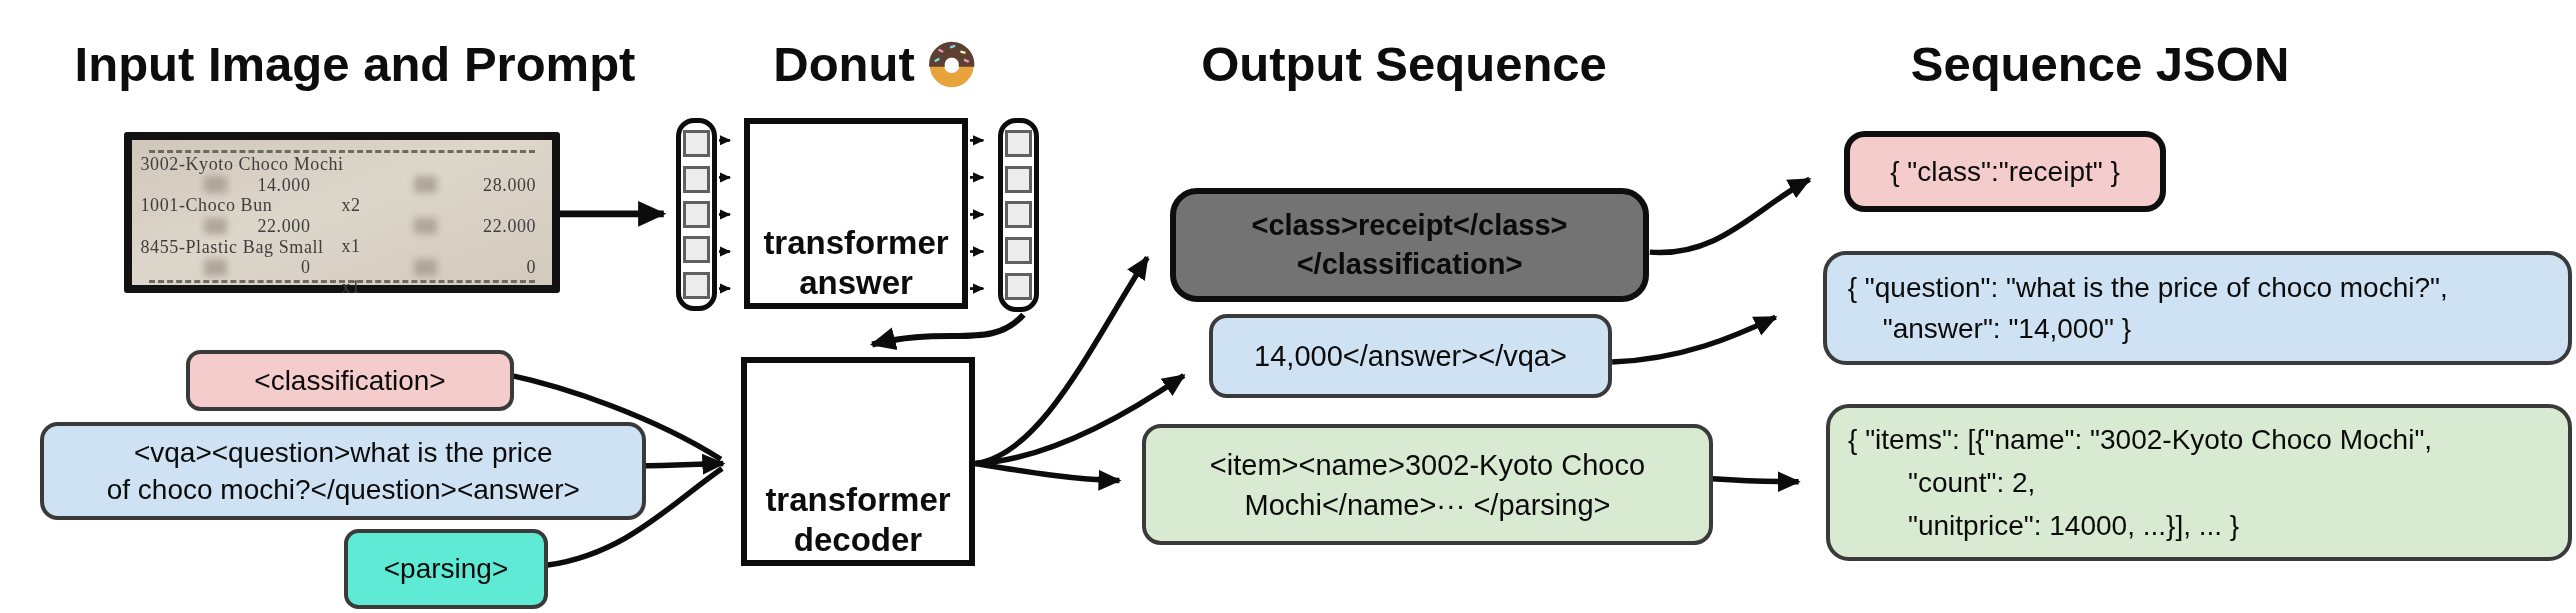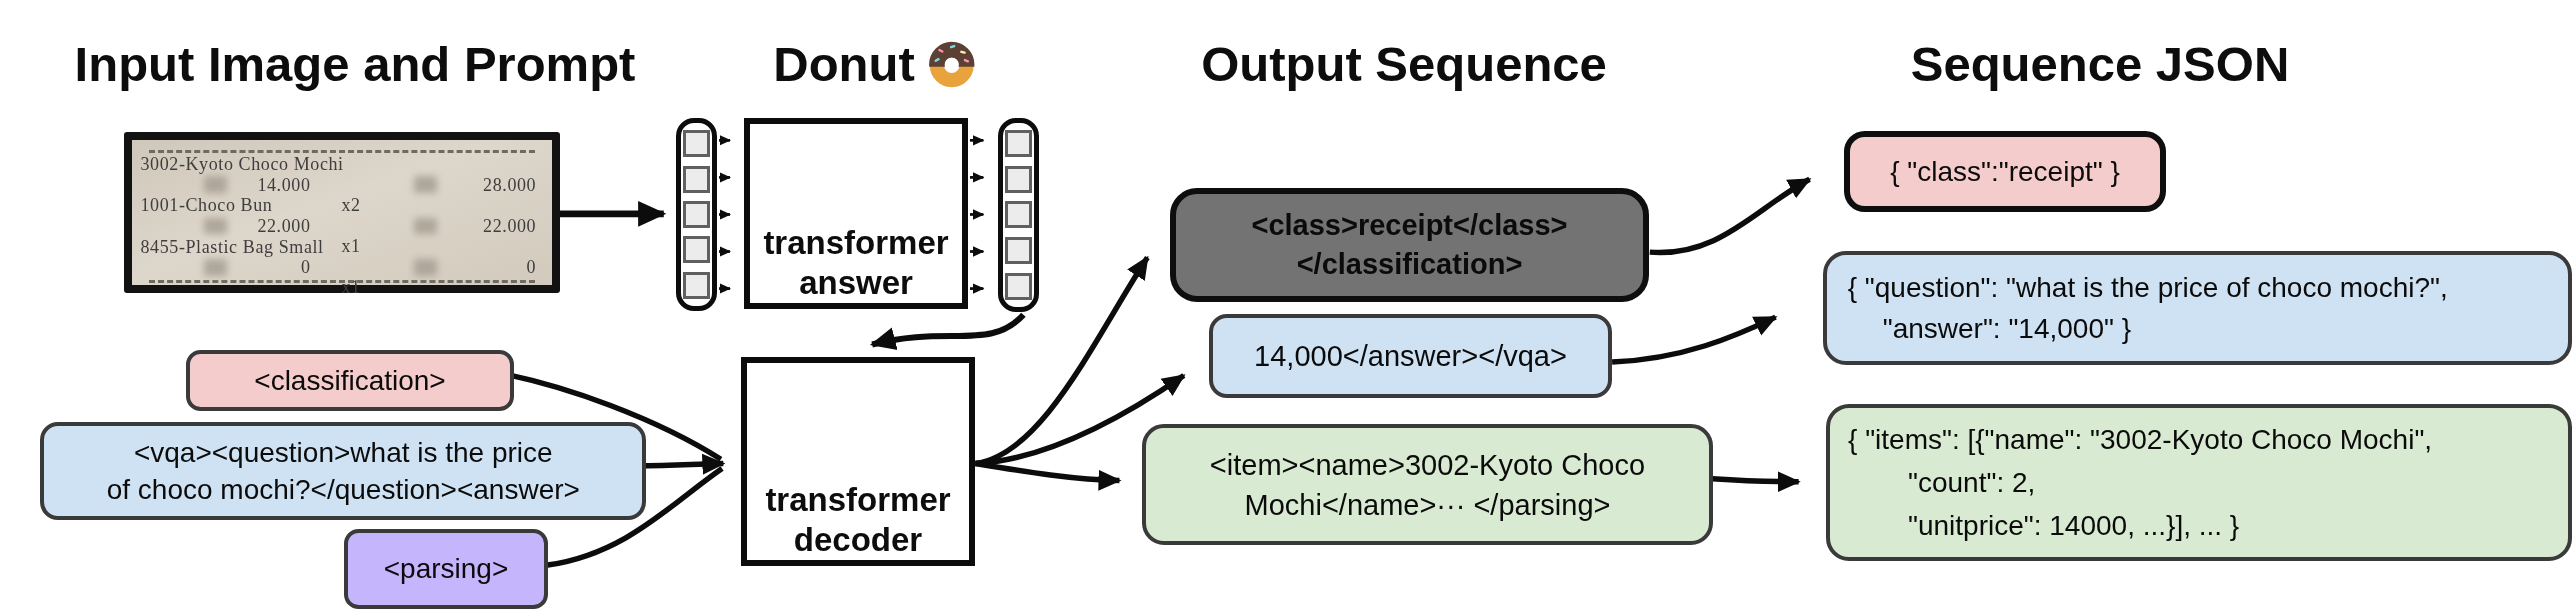--- a/index.html
+++ b/index.html
@@ -185,32 +185,32 @@
     <span>decoder</span>
   </div>
 
   <div class="rbox gray-border prompt-cls" style="background: rgb(244, 204, 204);">
     <span>&lt;classification&gt;</span>
   </div>
   <div class="rbox gray-border prompt-vqa" style="background: rgb(207, 226, 243);">
     <span>&lt;vqa&gt;&lt;question&gt;what is the price</span>
     <span>of choco mochi?&lt;/question&gt;&lt;answer&gt;</span>
   </div>
-  <div class="rbox gray-border prompt-par" style="background: #c4b5fd;">
+  <div class="rbox gray-border prompt-par" style="background: #5eead4;">
     <span>&lt;parsing&gt;</span>
   </div>
 
   <div class="rbox black-border out-cls" style="background: #737373; font-weight: bold;">
     <span>&lt;class&gt;receipt&lt;/class&gt;</span>
     <span>&lt;/classification&gt;</span>
   </div>
   <div class="rbox gray-border out-vqa" style="background: rgb(207, 226, 243);">
     <span>14,000&lt;/answer&gt;&lt;/vqa&gt;</span>
   </div>
-  <div class="rbox gray-border out-par" style="background: rgb(217, 234, 211);">
+  <div class="rbox gray-border out-par" style="background: rgb(217, 234, 211); border-radius: 19px;">
     <span>&lt;item&gt;&lt;name&gt;3002-Kyoto Choco</span>
     <span>Mochi&lt;/name&gt;··· &lt;/parsing&gt;</span>
   </div>
 
   <div class="rbox black-border json-cls" style="background: rgb(244, 204, 204);">
     <span>{ "class":"receipt" }</span>
   </div>
   <div class="rbox gray-border json-vqa" style="background: rgb(207, 226, 243);">
     <span>{ "question": "what is the price of choco mochi?",</span>
     <span class="indent1">"answer": "14,000" }</span>

